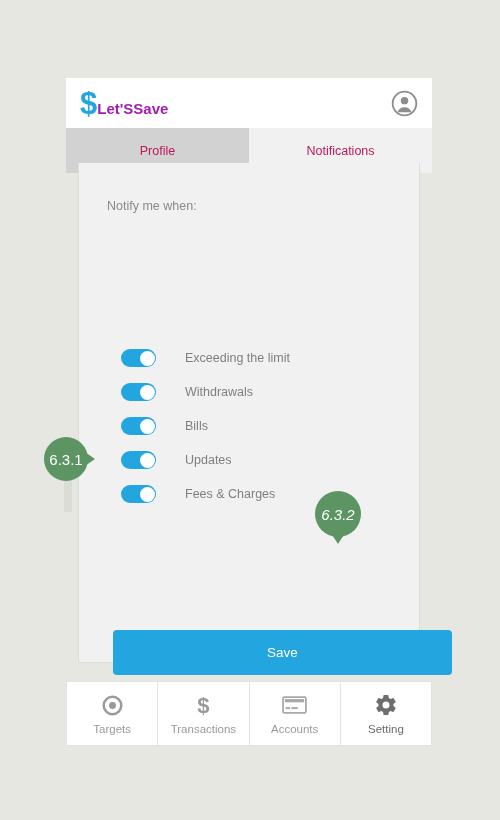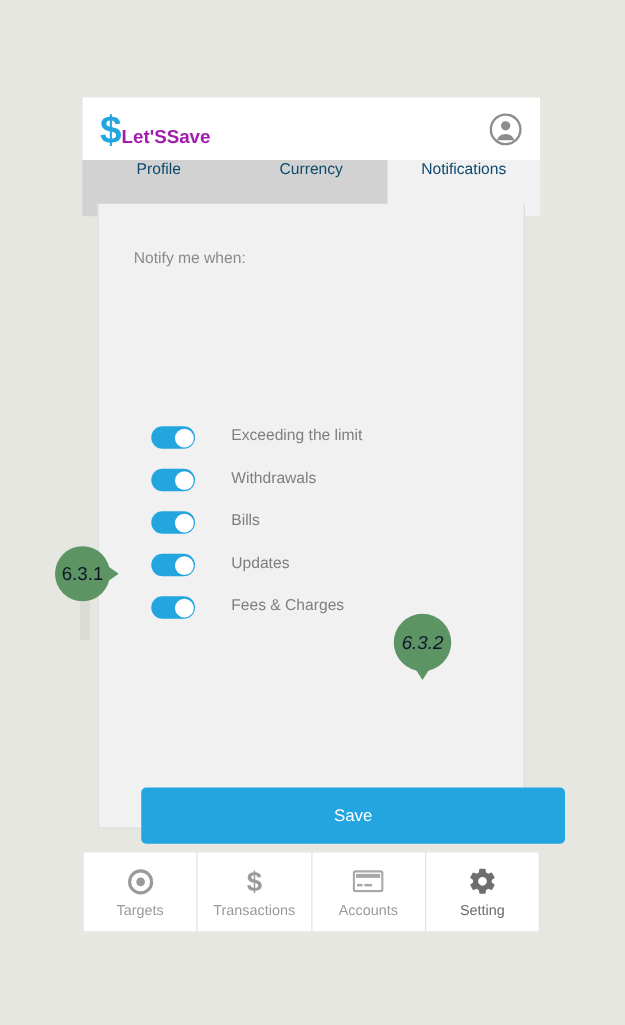--- a/index.html
+++ b/index.html
@@ -73,23 +73,24 @@
     top: 50px;
     width: 366px;
     height: 45px;
     background: #d2d2d2;
     display: flex;
   }
 
   .tab {
     flex: 1;
     display: flex;
+    align-items: center;
     justify-content: center;
     font-size: 12.5px;
-    color: #0c4a6e;
+    color: #be185d;
     height: 100%;
   }
 
   .tab.active {
     background: #f1f1f1;
   }
 
   
   .content-card {
     position: absolute;
@@ -112,20 +113,21 @@
 
   
   .toggle-list {
     position: absolute;
     left: 42px;
     top: 178px;
   }
 
   .toggle-row {
     display: flex;
+    align-items: center;
     height: 34px;
   }
 
   .switch {
     position: relative;
     width: 35px;
     height: 18px;
     border-radius: 9px;
     background: #23a5e0;
     flex: 0 0 auto;
@@ -199,21 +201,21 @@
     font-size: 11.5px;
     color: #9a9a9a;
   }
 
   .nav-item.active .nav-label { color: #6b6b6b; }
 
   
   .callout {
     position: absolute;
     background: #5d9464;
-    color: #0f172a;
+    color: #ffffff;
     display: flex;
     align-items: center;
     justify-content: center;
     font-size: 15px;
     border-radius: 50%;
     z-index: 20;
   }
 
   .callout-left {
     left: 44px;
@@ -279,23 +281,20 @@
         <circle cx="16" cy="16" r="14" fill="none" stroke="#8d8d8d" stroke-width="2.2"></circle>
         <circle cx="16" cy="12.6" r="4.4" fill="#8d8d8d"></circle>
         <path d="M7.8 26.4a8.6 8.6 0 0 1 16.4 0z" fill="#8d8d8d"></path>
       </svg>
     </div>
   </div>
 
   <div class="tab-strip">
     <div class="tab">
       <span>Profile</span>
-    </div>
-    <div class="tab">
-      <span>Currency</span>
     </div>
     <div class="tab active">
       <span>Notifications</span>
     </div>
   </div>
 
   <div class="content-card">
 
     <div class="section-label">Notify me when:</div>
 

